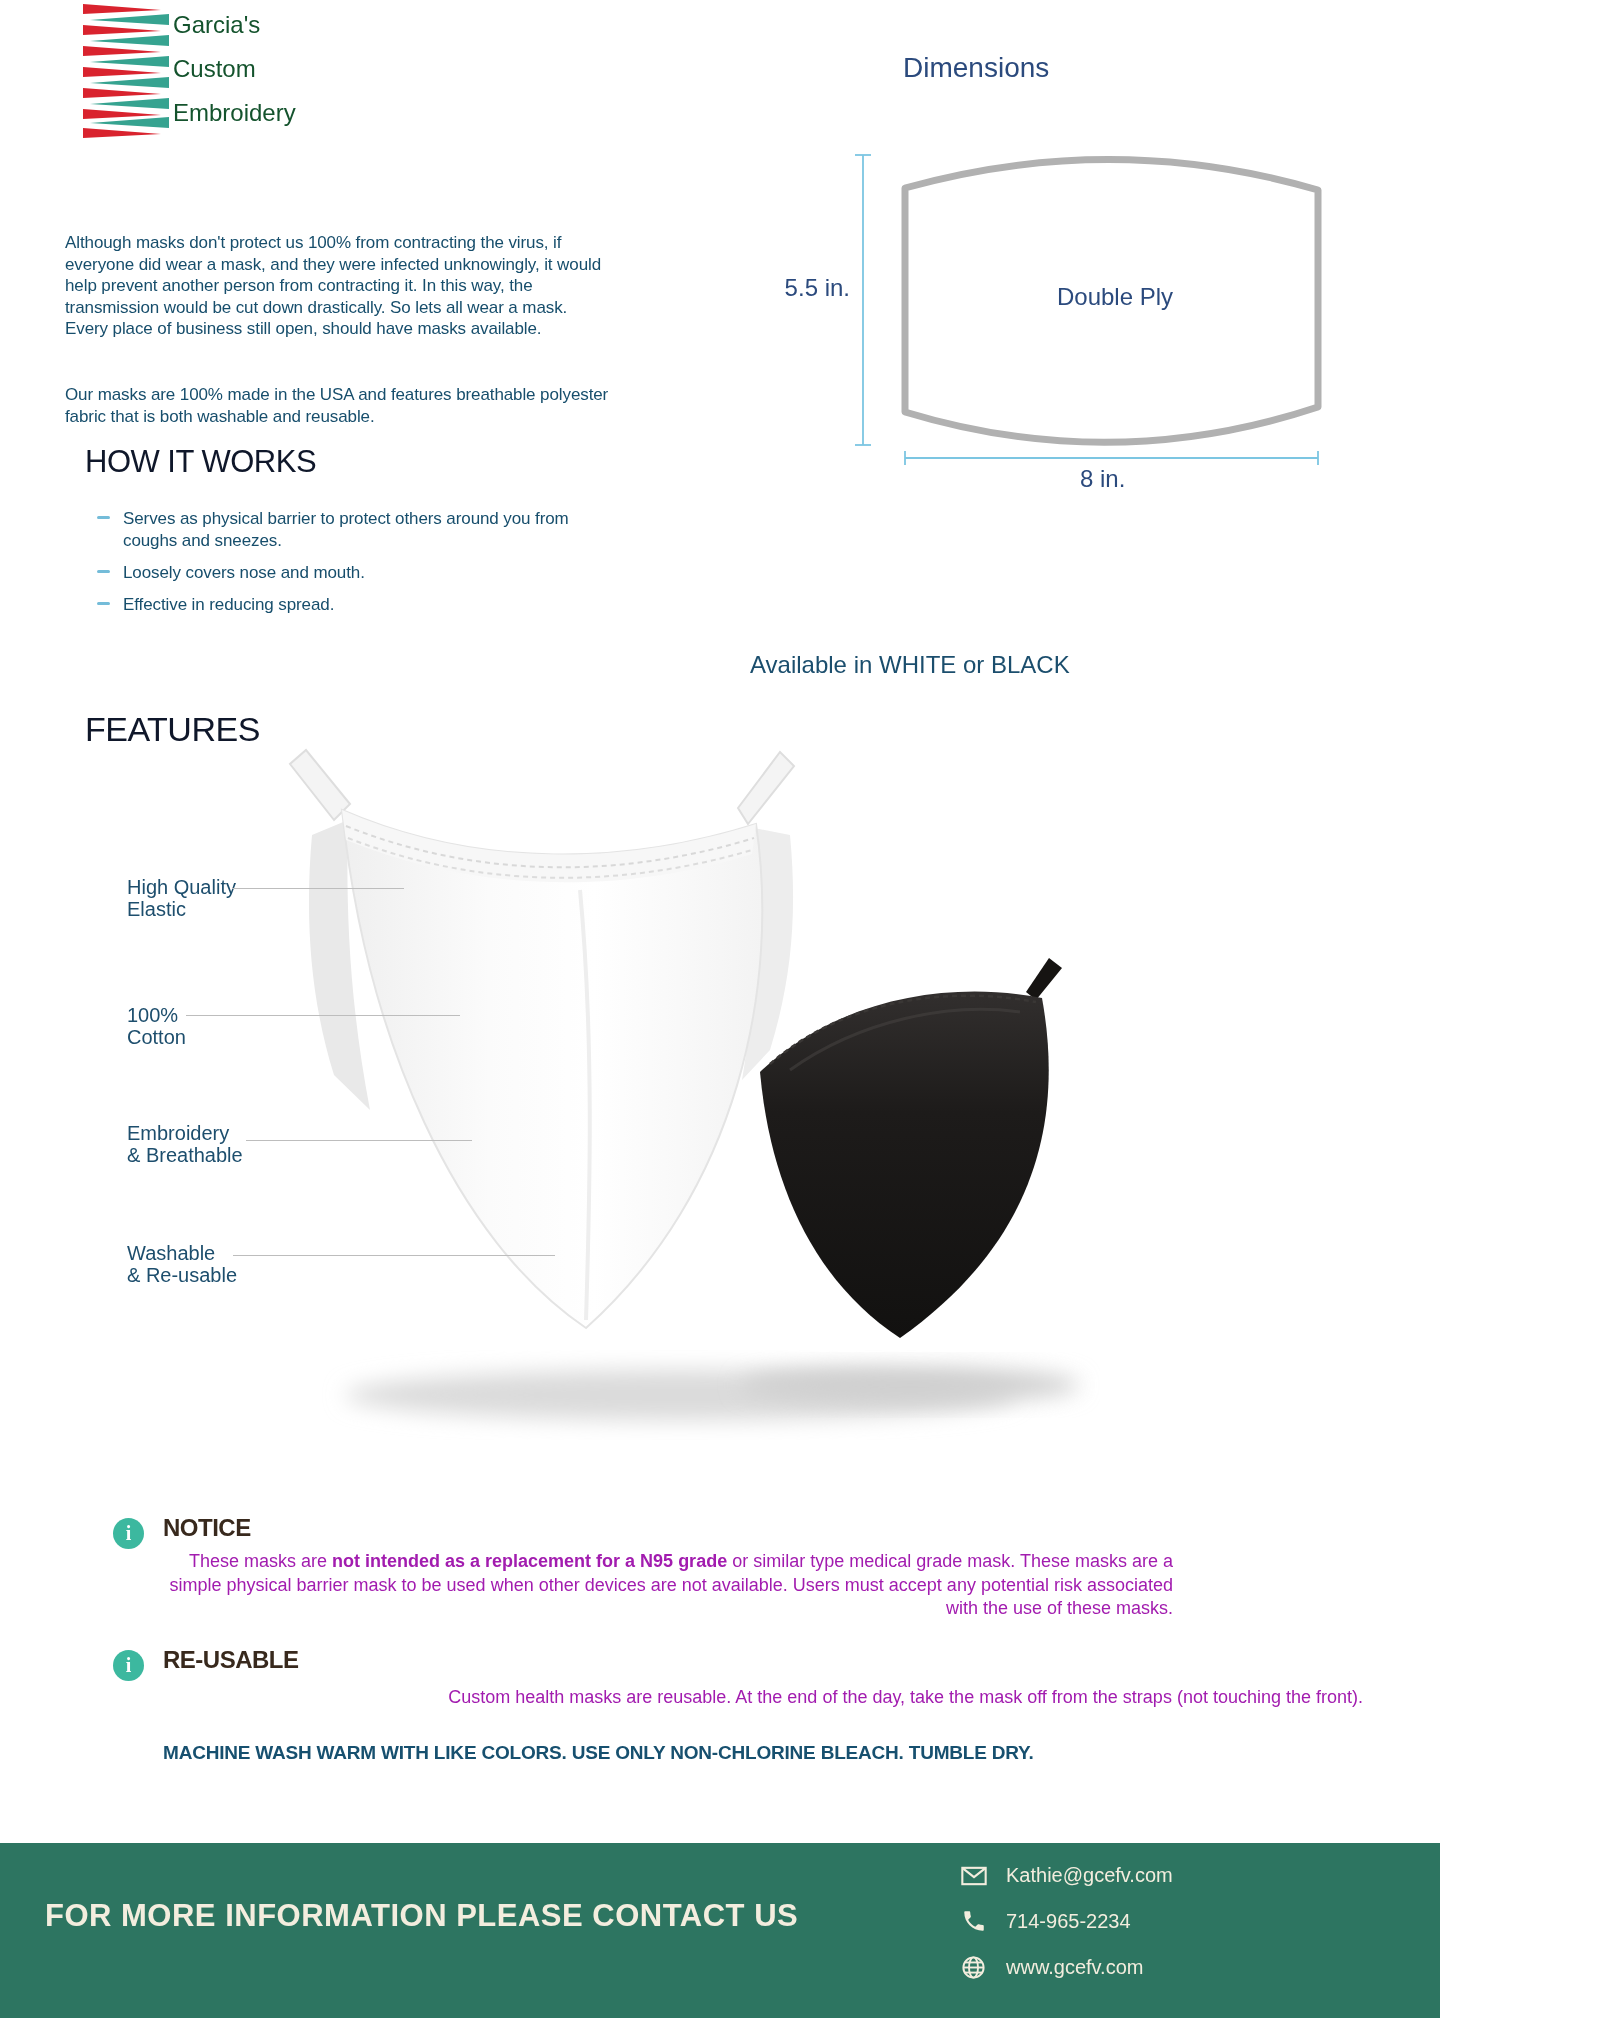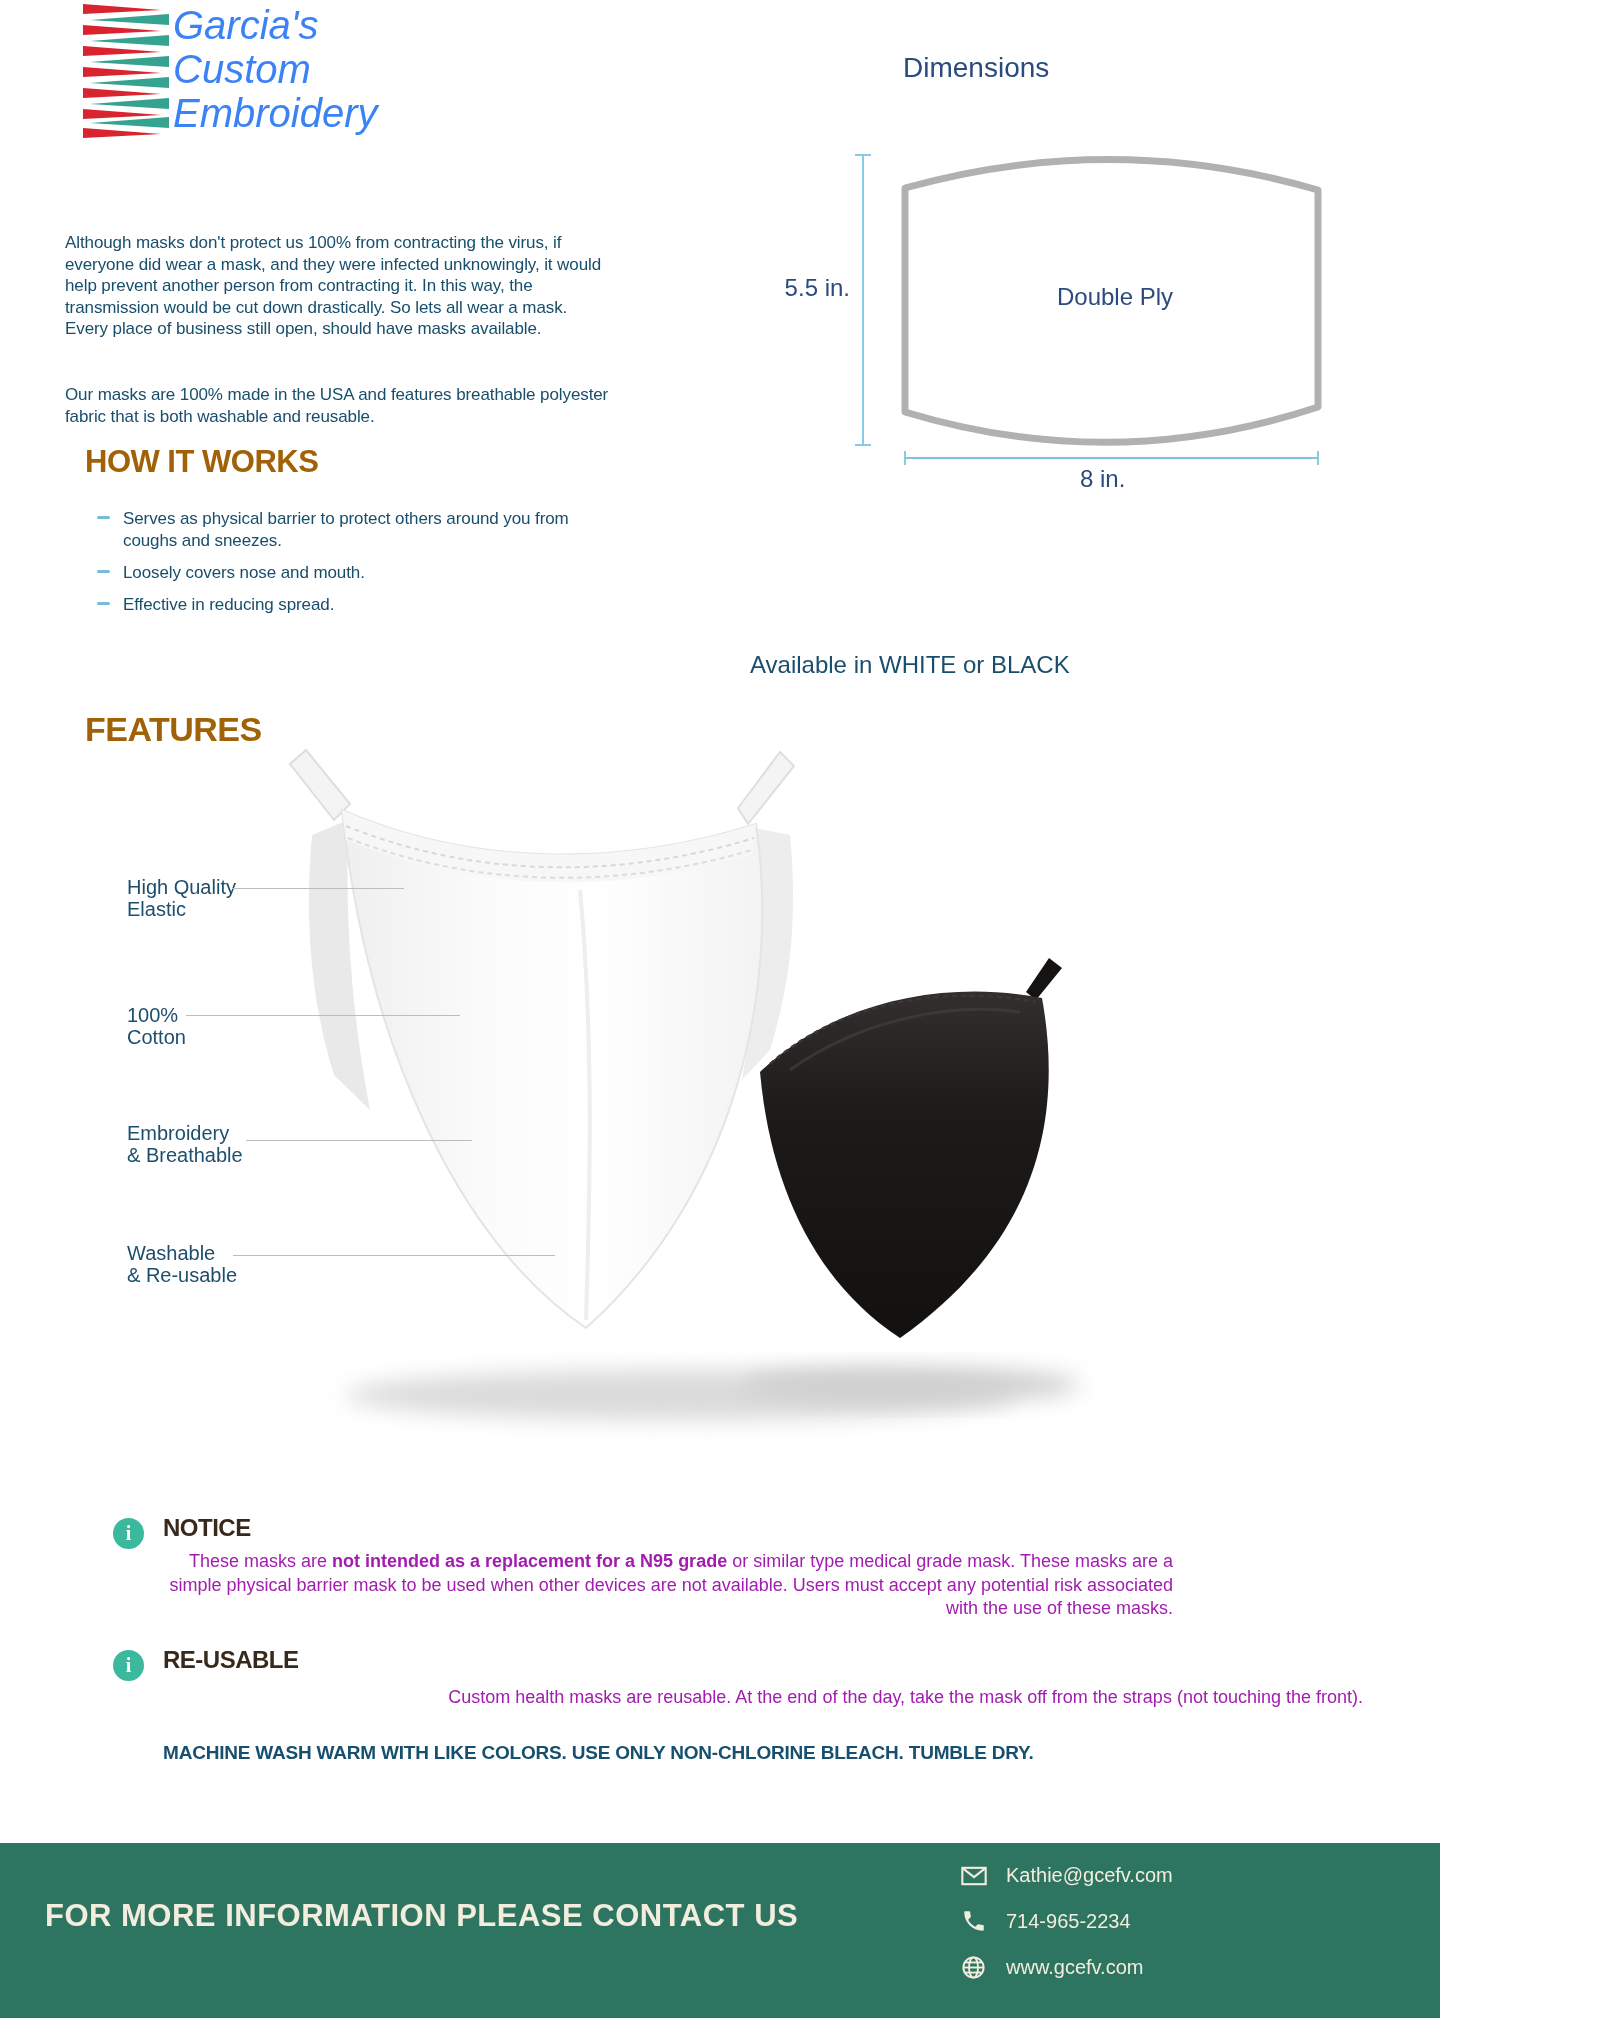--- a/index.html
+++ b/index.html
@@ -1,28 +1,28 @@
 <!DOCTYPE html>
 <html><head>
 <meta charset="utf-8">
 <style>
   html,body{margin:0;padding:0;background:#ffffff;}
   .page{position:relative;width:1597px;height:2018px;background:#ffffff;overflow:hidden;
         font-family:"Liberation Sans",sans-serif;}
   .abs{position:absolute;}
   
-  .logo-text{font-size:40px;line-height:44px;color:#3b82f6;letter-spacing:0px;font-style:italic;}
+  .logo-text{font-size:24px;line-height:44px;color:#14532d;letter-spacing:0px;}
   
   .title{font-size:38px;color:#2A3A68;letter-spacing:-0.5px;white-space:nowrap;}
   .title .light{font-weight:normal;}
   .title .heavy{font-weight:bold;margin-left:10px;}
   
   .body17{font-size:17px;line-height:21.5px;color:#174E6C;letter-spacing:-0.1px;}
   .body19{font-size:18px;line-height:23.5px;color:#a21caf;text-align:right;}
-  .h-navy{font-weight:bold;color:#a16207;letter-spacing:-0.5px;}
+  .h-navy{font-weight:normal;color:#0f172a;letter-spacing:-0.5px;}
   .dimlabel{color:#2B4A7D;font-size:24px;}
   .bullet-row{position:absolute;left:97px;width:510px;}
   .bullet-dash{position:absolute;left:0;top:8px;width:13px;border-top:3px solid #74BCD9;border-radius:2px;}
   .bullet-text{margin-left:26px;}
   .feature-label{font-size:20px;line-height:22px;color:#1D4E6D;}
   .leader{position:absolute;border-top:1.5px solid #BDBDBD;height:0;}
   .notice-head{font-size:24px;font-weight:bold;color:#38291D;letter-spacing:-0.5px;}
   .info-badge{width:31px;height:31px;border-radius:50%;background:#3CB89F;color:#ffffff;
               font-weight:bold;font-size:20px;text-align:center;line-height:31px;
               font-family:"Liberation Serif",serif;}

